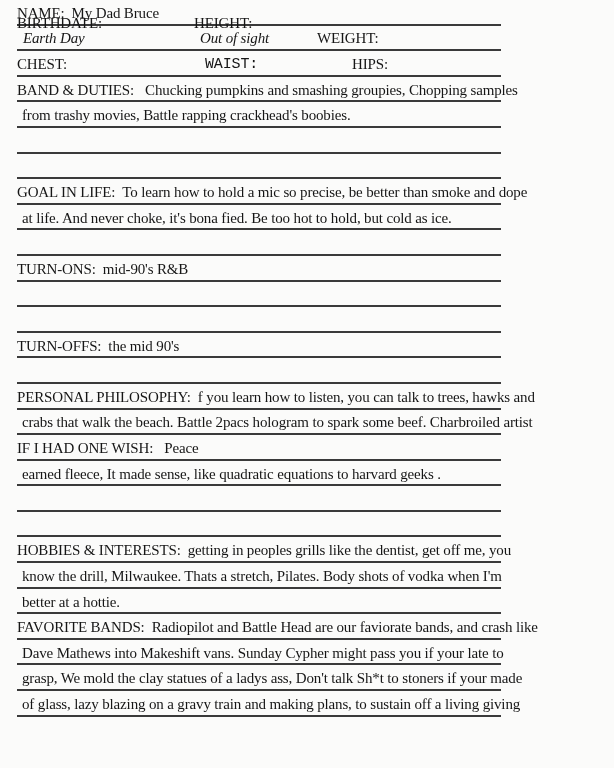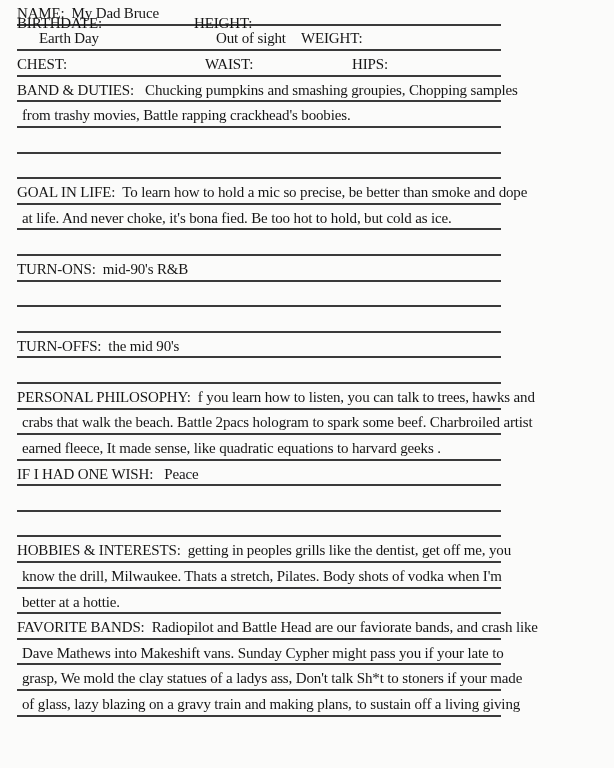--- a/index.html
+++ b/index.html
@@ -28,26 +28,26 @@
     line-height: 1.05;
     padding-bottom: 2px;
     white-space: nowrap;
     overflow: visible;
   }
   .lbl { flex: none; }
   .val { margin-left: 7px; }
   .val-wide { margin-left: 11px; }
   .cont { padding-left: 5px; }
   .field { position: absolute; bottom: 2px; display: flex; flex-direction: column; }
-  .fv { margin-left: 22px; }
+  .fv { margin-left: 6px; font-style: italic; }
   .r1-f0 { left: 0; }
   .r1-f1 { left: 177px; }
-  .r1-f2 { left: 284px; }
+  .r1-f2 { left: 300px; }
   .r2-f0 { left: 0; align-items: center; }
-  .r2-f1 { left: 188px; }
+  .r2-f1 { left: 188px; font-family: Liberation Mono, monospace; }
   .r2-f2 { left: 335px; }
 </style>
 </head>
 <body>
 
 <div class="sheet">
 
   <div class="row">
     <span class="lbl">NAME:</span>
     <span class="val">My Dad Bruce</span>
@@ -124,27 +124,27 @@
   <div class="row">
     <span class="lbl">PERSONAL PHILOSOPHY:</span>
     <span class="val">f you learn how to listen, you can talk to trees, hawks and</span>
   </div>
 
   <div class="row cont">
     <span>crabs that walk the beach. Battle 2pacs hologram to spark some beef. Charbroiled artist</span>
   </div>
 
 
-  <div class="row cont">
-    <span>earned fleece, It made sense, like quadratic equations to harvard geeks .</span>
-  </div>
-
   <div class="row">
     <span class="lbl">IF I HAD ONE WISH:</span>
     <span class="val-wide">Peace</span>
+  </div>
+
+  <div class="row cont">
+    <span>earned fleece, It made sense, like quadratic equations to harvard geeks .</span>
   </div>
 
   <div class="row"></div>
   <div class="row"></div>
 
   <div class="row">
     <span class="lbl">HOBBIES &amp; INTERESTS:</span>
     <span class="val">getting in peoples grills like the dentist, get off me, you</span>
   </div>
 

